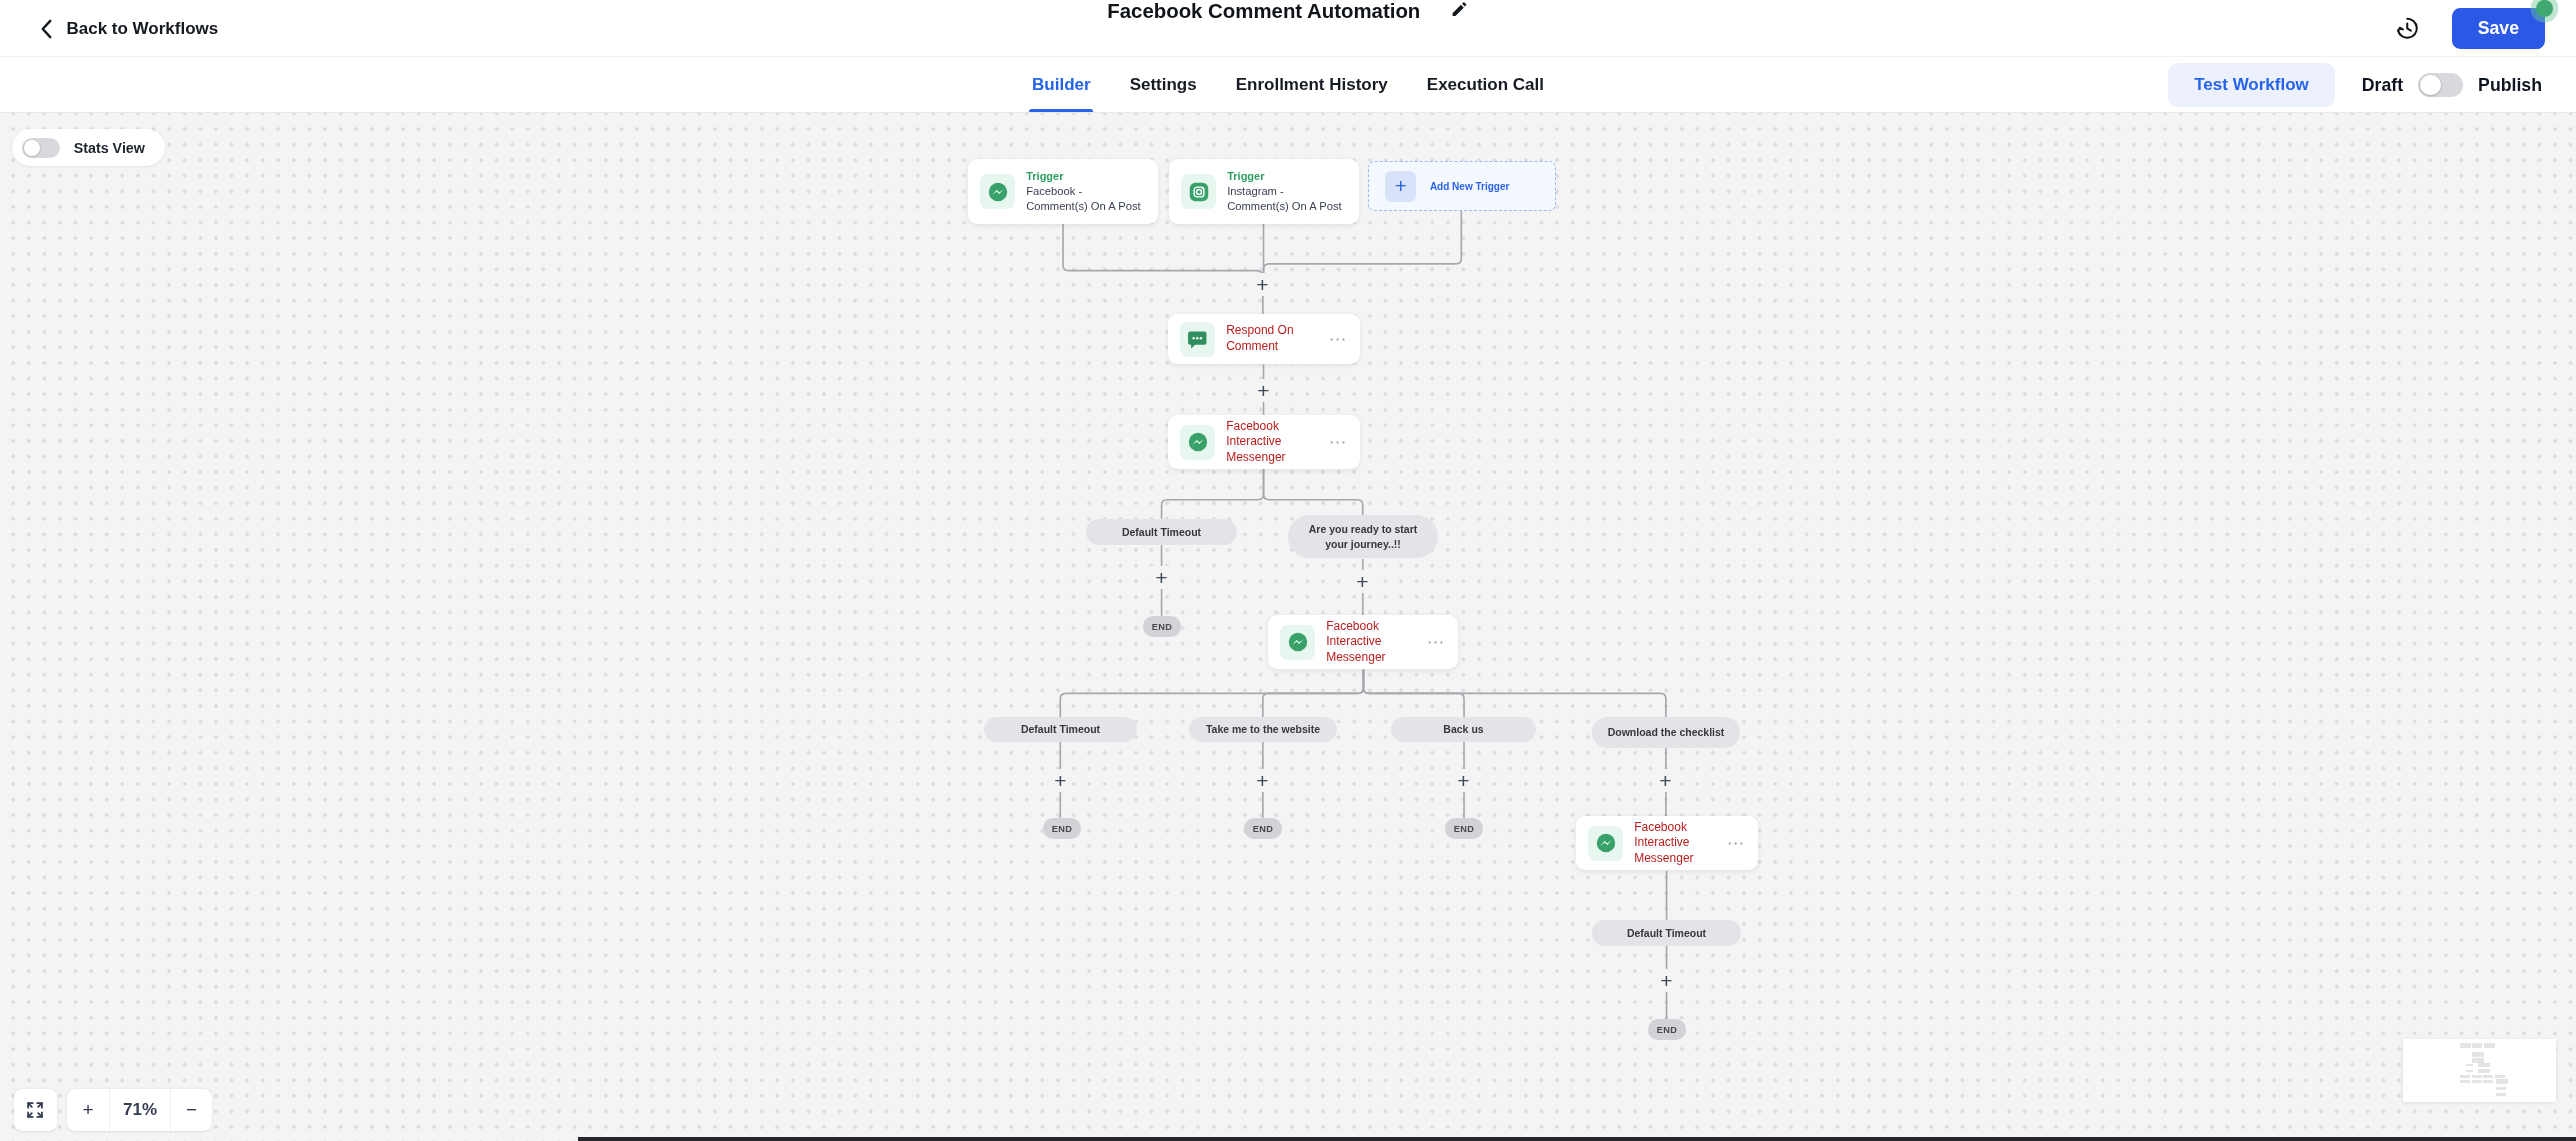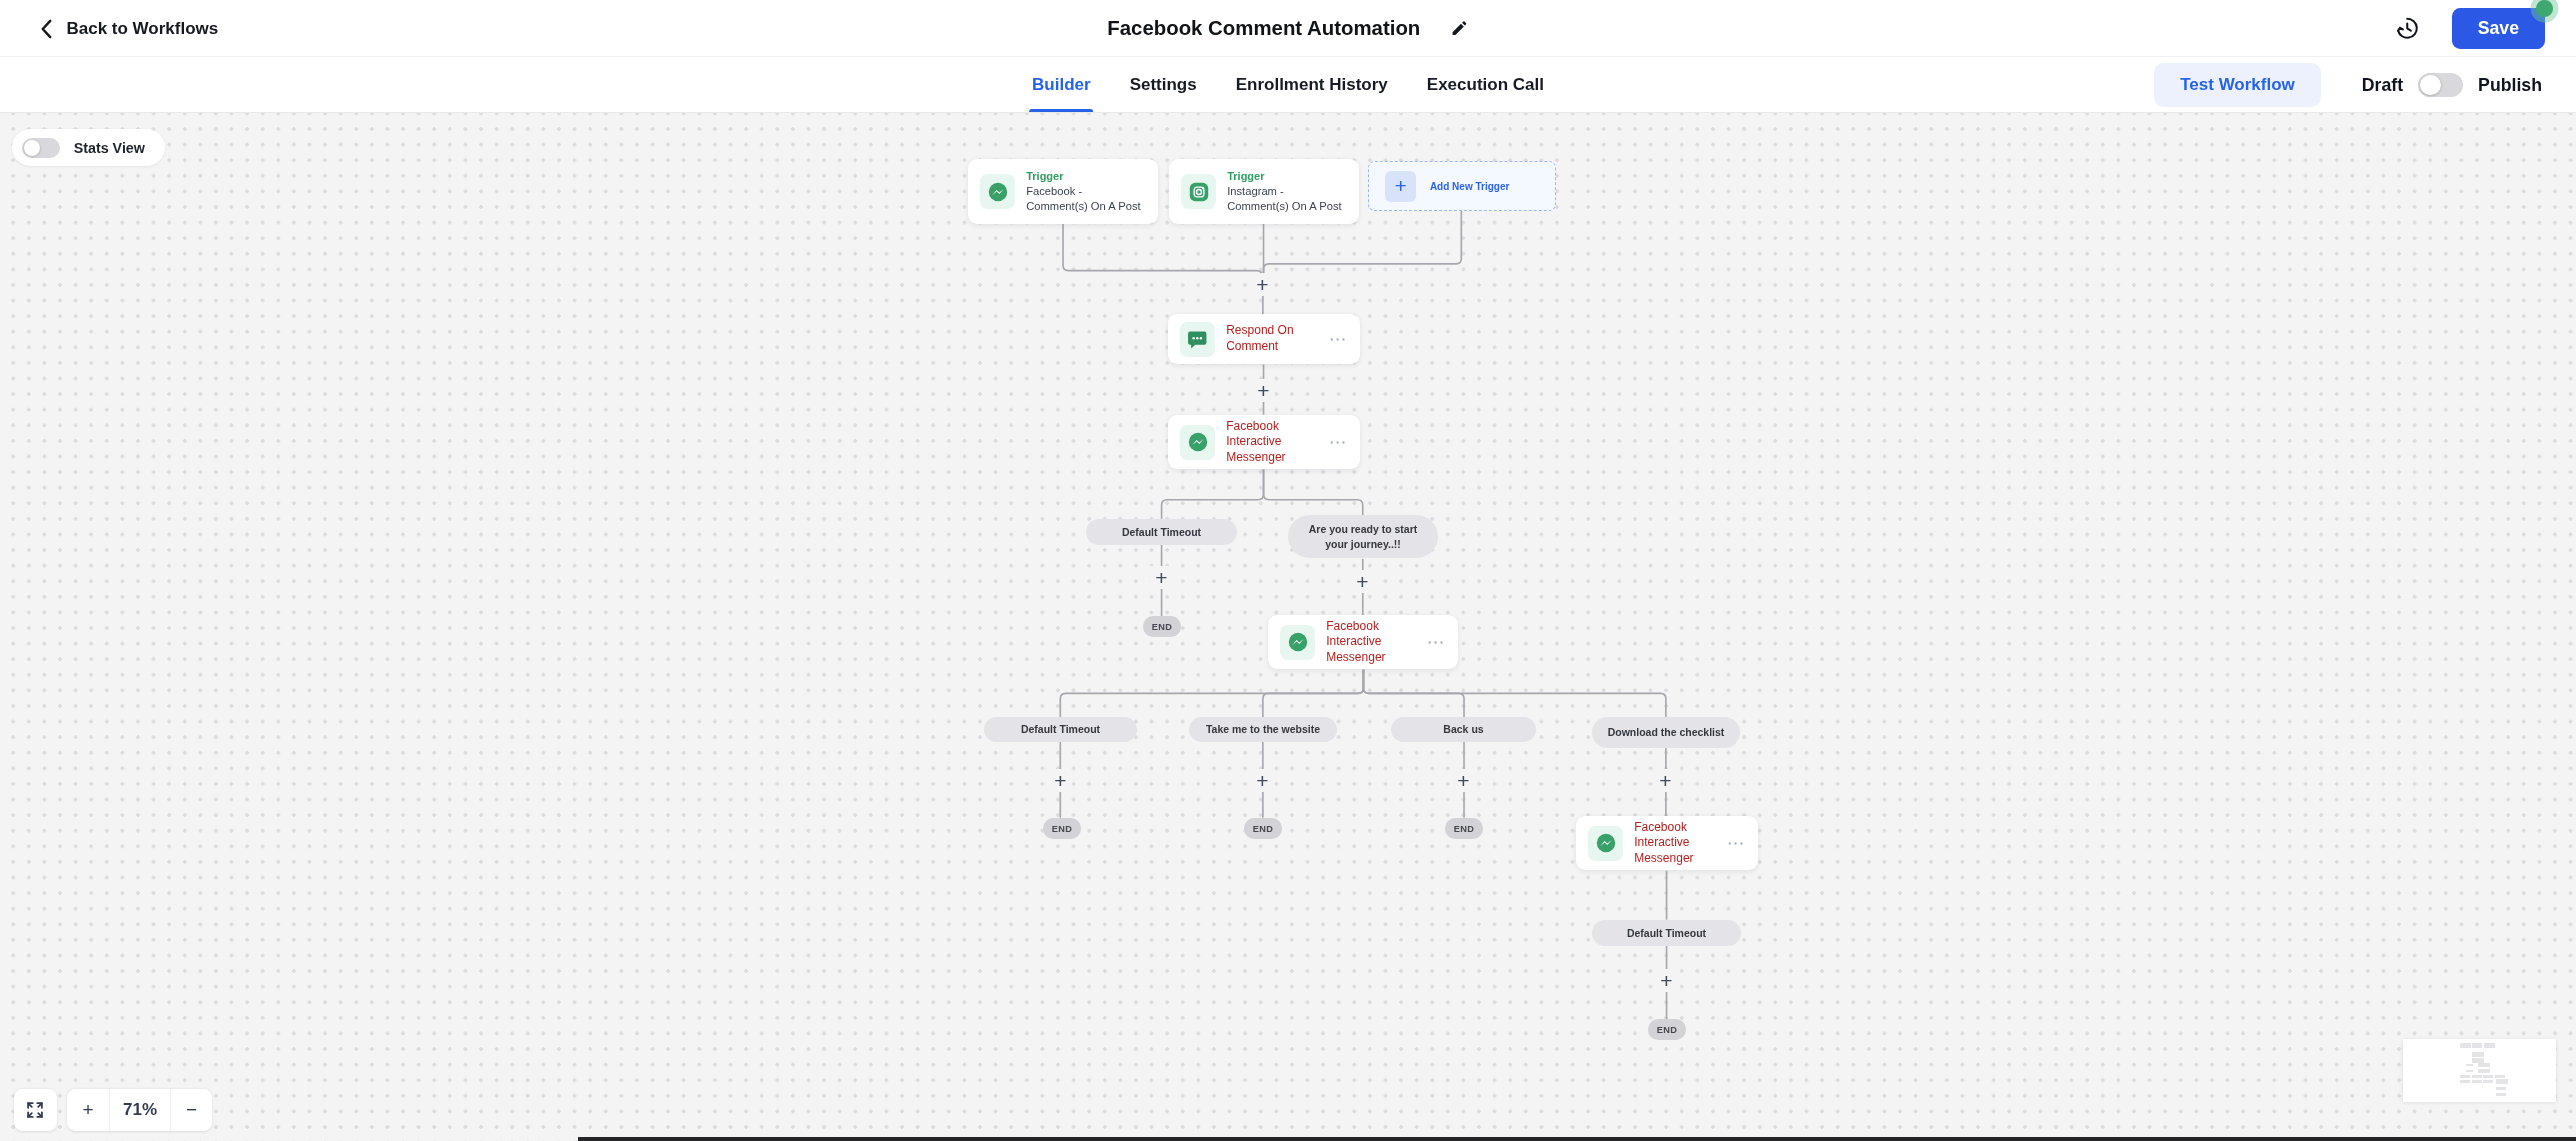--- a/index.html
+++ b/index.html
@@ -5,42 +5,42 @@
   * { margin:0; padding:0; box-sizing:border-box; }
   html,body { width:2576px; height:1142px; overflow:hidden; background:#fff;
     font-family:"Liberation Sans", sans-serif; color:#1b2430; }
 
   
   .topbar { position:absolute; left:0; top:0; width:2576px; height:57px; background:#fff;
     border-bottom:0.7px solid #f0f0f3; z-index:30; }
   .back { position:absolute; left:38px; top:0; height:57px; display:flex; align-items:center;
     gap:12.2px; font-size:17px; font-weight:600; color:#14181f; cursor:pointer; }
   .title-wrap { position:absolute; left:50%; top:0; height:57px; transform:translateX(-50%);
-    display:flex; align-items:center; gap:30px; }
+    display:flex; gap:30px; }
   .title { font-size:20.4px; font-weight:700; color:#101418; white-space:nowrap; }
   .hdr-right { position:absolute; right:31px; top:0; height:57px; display:flex;
     align-items:center; gap:30px; }
   .save-btn { position:relative; background:#2b58e4; color:#fff; font-size:17.7px; font-weight:600;
     padding:10.2px 26px; border-radius:8.2px; border:none; cursor:pointer;
     font-family:"Liberation Sans",sans-serif; }
   .save-dot { position:absolute; top:-7.5px; right:-7.5px; width:16.3px; height:16.3px; border-radius:50%;
     background:#3fa871; box-shadow:0 0 0 5.4px rgba(110,200,150,.45); }
 
   
   .tabbar { position:absolute; left:0; top:58px; width:2576px; height:55px; background:#fff;
     border-bottom:0.7px solid #e9e9ec; z-index:29; }
   .tabs { position:absolute; left:50%; transform:translateX(-50%); top:0; height:100%;
     display:flex; gap:39px; align-items:stretch; }
   .tab { position:relative; display:flex; align-items:center; font-size:17px; font-weight:600;
     color:#161b24; cursor:pointer; white-space:nowrap; }
   .tab.active { color:#2563eb; }
   .tab.active::after { content:""; position:absolute; left:-2.7px; right:-2.7px; bottom:0; height:3.4px;
     background:#2563eb; border-radius:2.7px 2.7px 0 0; }
   .tab-actions { position:absolute; right:34px; top:0; height:100%; display:flex;
-    align-items:center; gap:41px; }
+    align-items:center; gap:27px; }
   .test-workflow { background:#edf1fd; color:#2563eb; font-size:17px; font-weight:700;
     padding:11.6px 26px; border-radius:9.5px; cursor:pointer; white-space:nowrap; }
   .pub-group { display:flex; align-items:center; gap:15px; font-size:17.7px; font-weight:600;
     color:#0f1520; }
   .toggle { position:relative; width:45px; height:24.5px; border-radius:12.2px; background:#d9d9dd;
     cursor:pointer; flex:0 0 auto; }
   .toggle .knob { position:absolute; left:2px; top:2px; width:20.4px; height:20.4px; border-radius:50%;
     background:#fff; box-shadow:0 0.7px 2.7px rgba(0,0,0,.25); }
 
   

